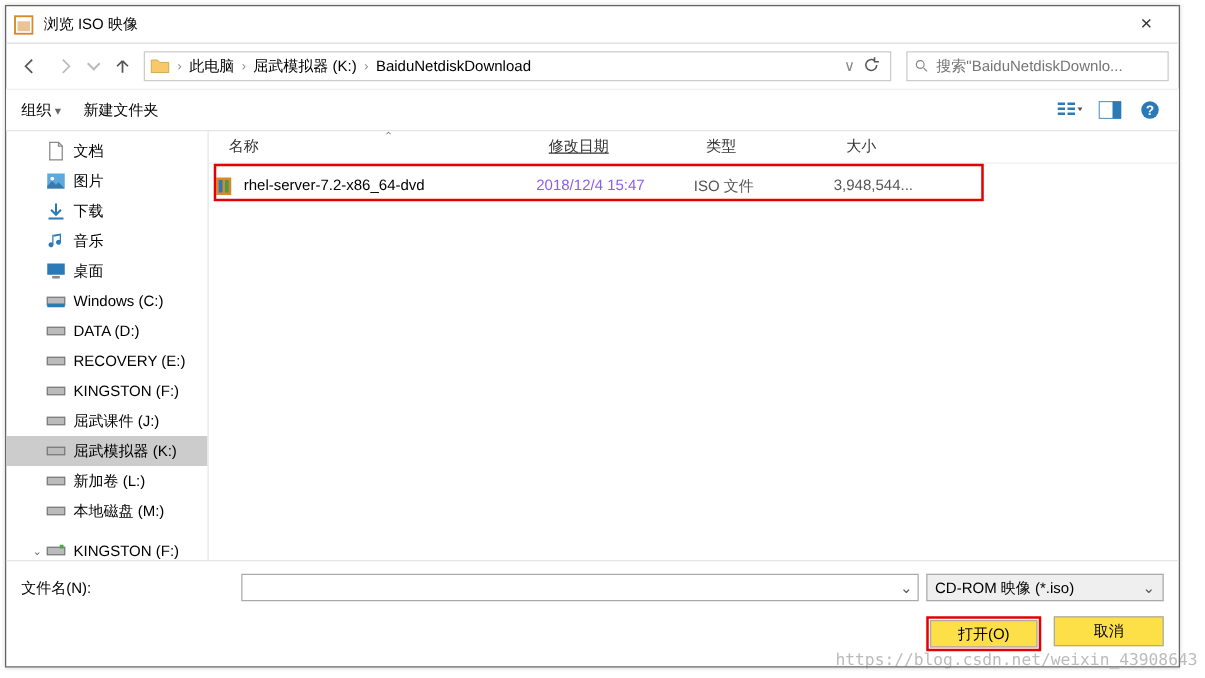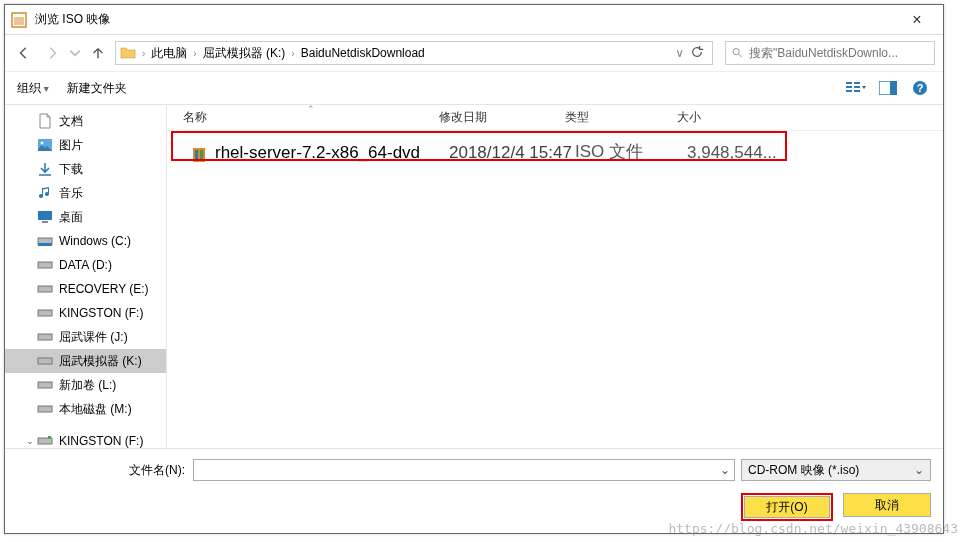--- a/index.html
+++ b/index.html
@@ -31,35 +31,35 @@
 .sidebar { width: 162px; border-right: 1px solid #e5e5e5; overflow-y: auto; padding: 4px 0; }
 .nav-item { display: flex; align-items: center; height: 24px; font-size: 12px; padding-left: 20px; cursor: pointer; white-space: nowrap; overflow: hidden; }
 .nav-item.level2 { padding-left: 32px; }
 .nav-item.selected { background: #ccc; }
 .nav-item .exp { width: 10px; font-size: 9px; color: #666; margin-right: 2px; display: inline-block; text-align: center; }
 .nav-item .ficon { width: 16px; height: 16px; margin-right: 6px; display: inline-flex; align-items: center; justify-content: center; }
 .spacer-row { height: 8px; }
 .filepane { flex: 1; display: flex; flex-direction: column; min-width: 0; }
 .col-headers { display: flex; height: 26px; align-items: center; font-size: 12px; color: #333; border-bottom: 1px solid #eee; padding-left: 16px; }
 .col-headers span:nth-child(1) { width: 256px; }
-.col-headers span:nth-child(2) { width: 126px; }
+.col-headers span:nth-child(2) { width: 126px; text-decoration: underline; }
 .col-headers span:nth-child(3) { width: 112px; }
 .col-headers span:nth-child(4) { width: 100px; }
 .file-rows { position: relative; padding: 6px 4px; }
 .redbox { border: 2px solid #e30000; position: absolute; pointer-events: none; }
 .redbox.file { left: 4px; top: 0; width: 616px; height: 30px; }
-.row { display: flex; align-items: flex-end; height: 22px; font-size: 17px; padding-left: 20px; margin-top: 4px; }
+.row { display: flex; align-items: flex-start; height: 22px; font-size: 12px; padding-left: 0; margin-top: 4px; }
 .row .ricon { width: 16px; height: 16px; margin-right: 8px; }
 .row span:nth-child(2) { width: 234px; }
-.row span:nth-child(3) { width: 126px; color: #404040; }
+.row span:nth-child(3) { width: 126px; color: #8b5cf6; }
 .row span:nth-child(4) { width: 112px; color: #555; }
 .row span:nth-child(5) { width: 100px; color: #555; }
 .bottom { border-top: 1px solid #e5e5e5; padding: 10px 12px 12px; display: flex; flex-direction: column; gap: 10px; }
 .fn-row { display: flex; align-items: center; font-size: 12px; }
-.fn-label { width: 176px; text-align: right; padding-right: 8px; }
+.fn-label { width: 176px; padding-right: 8px; }
 .fn-input { flex: 1; height: 22px; border: 1px solid #aaa; display: flex; align-items: center; padding: 0 4px; }
 .fn-input input { border: none; outline: none; width: 100%; font-size: 12px; }
 .fn-dd { width: 16px; text-align: center; color: #555; margin-left: -18px; cursor: pointer; }
 .filter { width: 190px; height: 22px; border: 1px solid #aaa; margin-left: 8px; display: flex; align-items: center; padding: 0 6px; font-size: 12px; background: #efefef; }
 .filter span:first-child { flex: 1; }
 .btn-row { display: flex; justify-content: flex-end; gap: 10px; margin-top: 2px; }
 .btn { width: 88px; height: 24px; border: 1px solid #aaa; background: #fde047; font-size: 12px; display: flex; align-items: center; justify-content: center; cursor: pointer; }
 .redbox.open { border: 2px solid #e30000; position: relative; padding: 1px; }
 .redbox.open .btn { width: 86px; height: 22px; }
 .watermark { position: absolute; right: 6px; bottom: 6px; font-size: 13px; color: rgba(120,120,120,0.5); font-family: monospace; pointer-events: none; }

